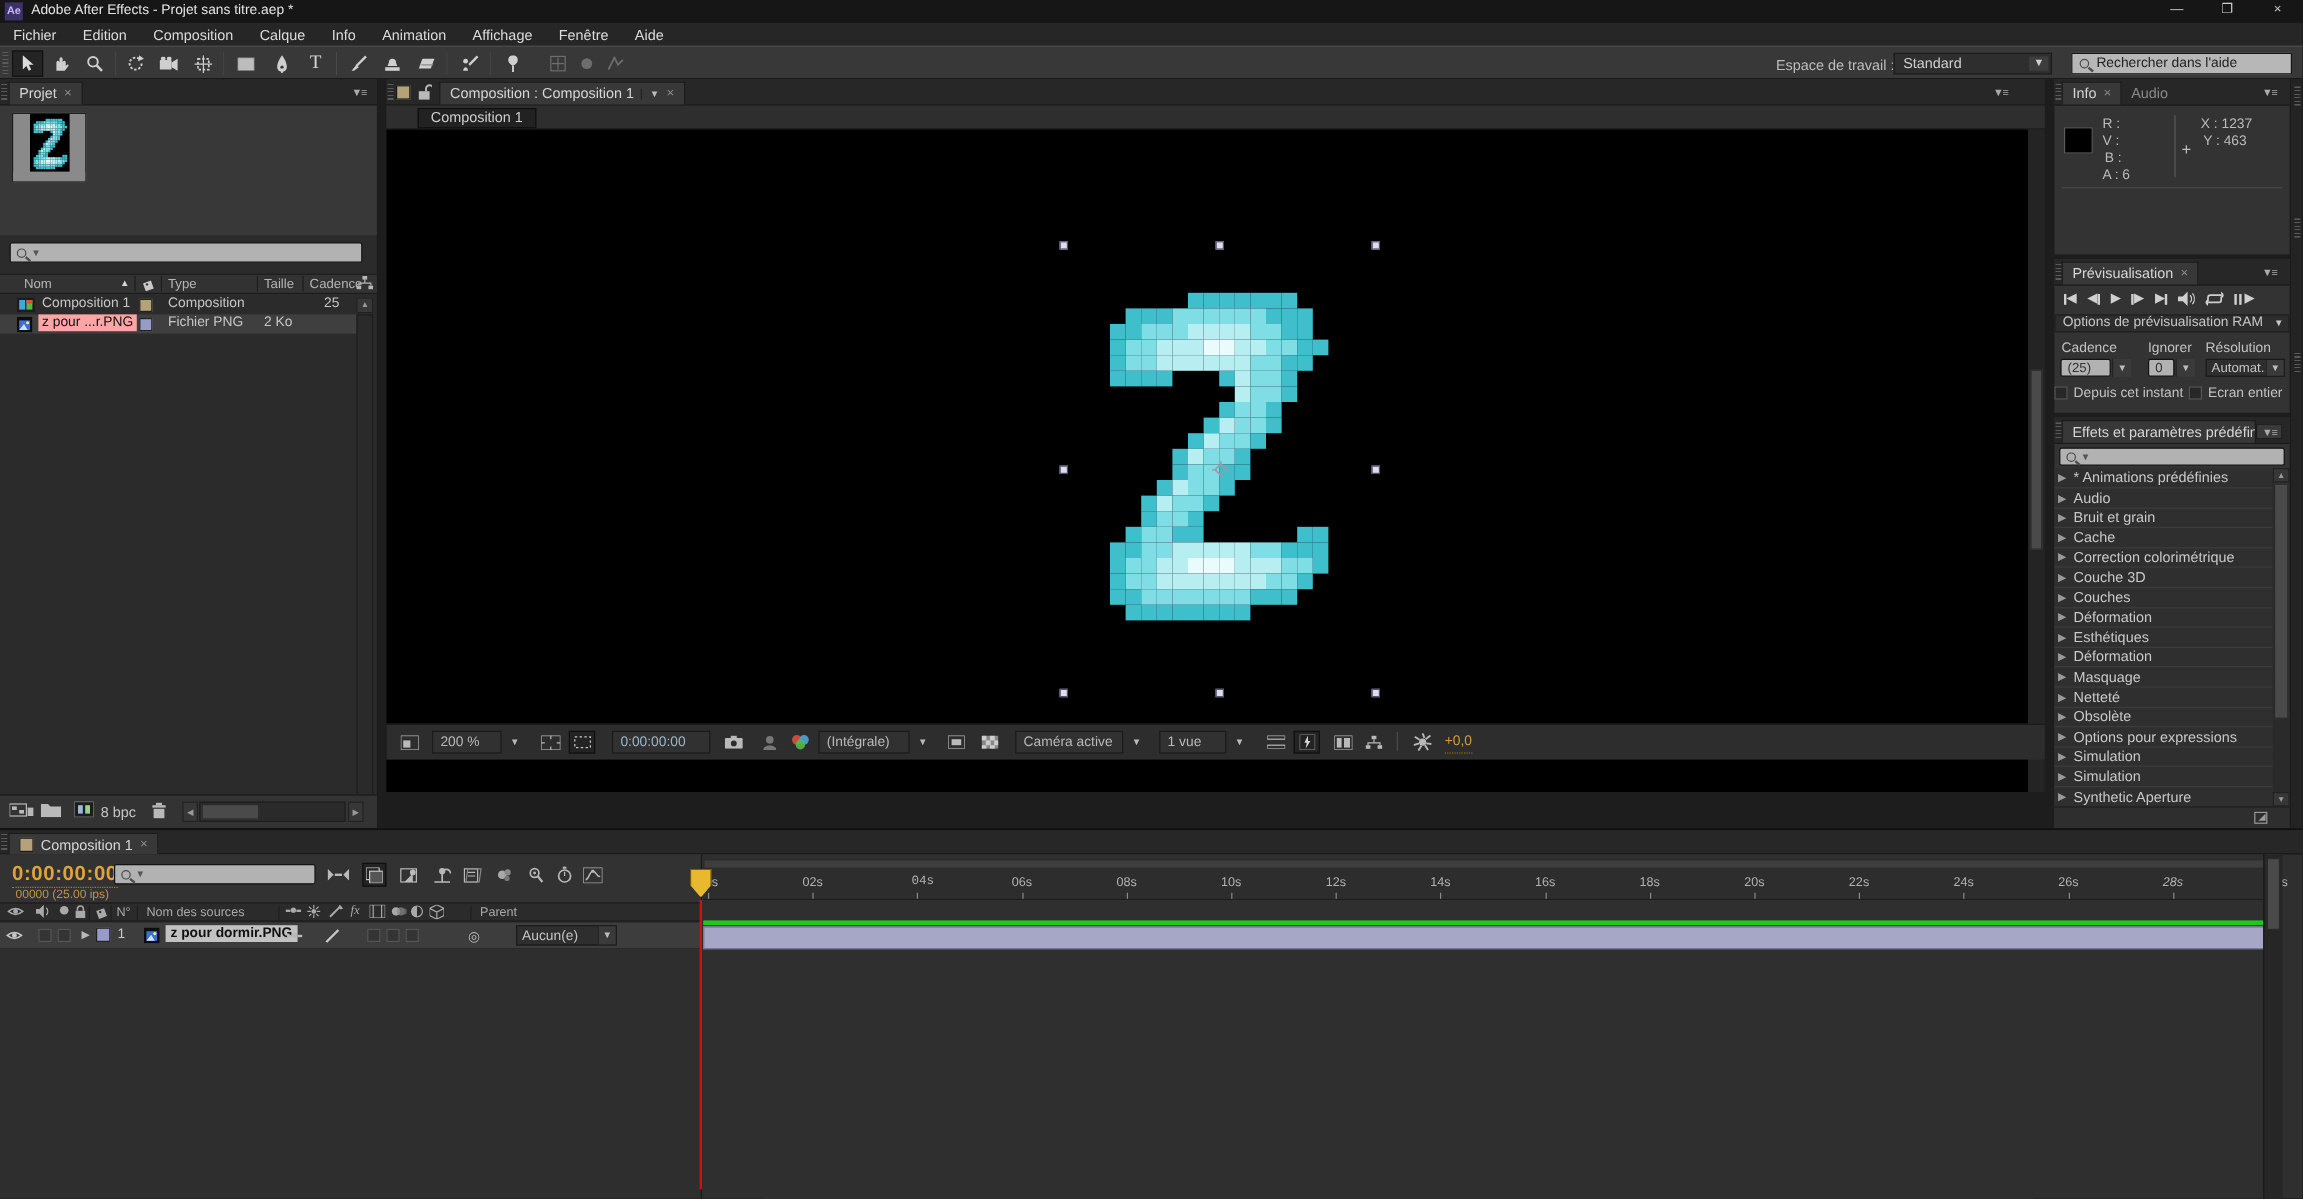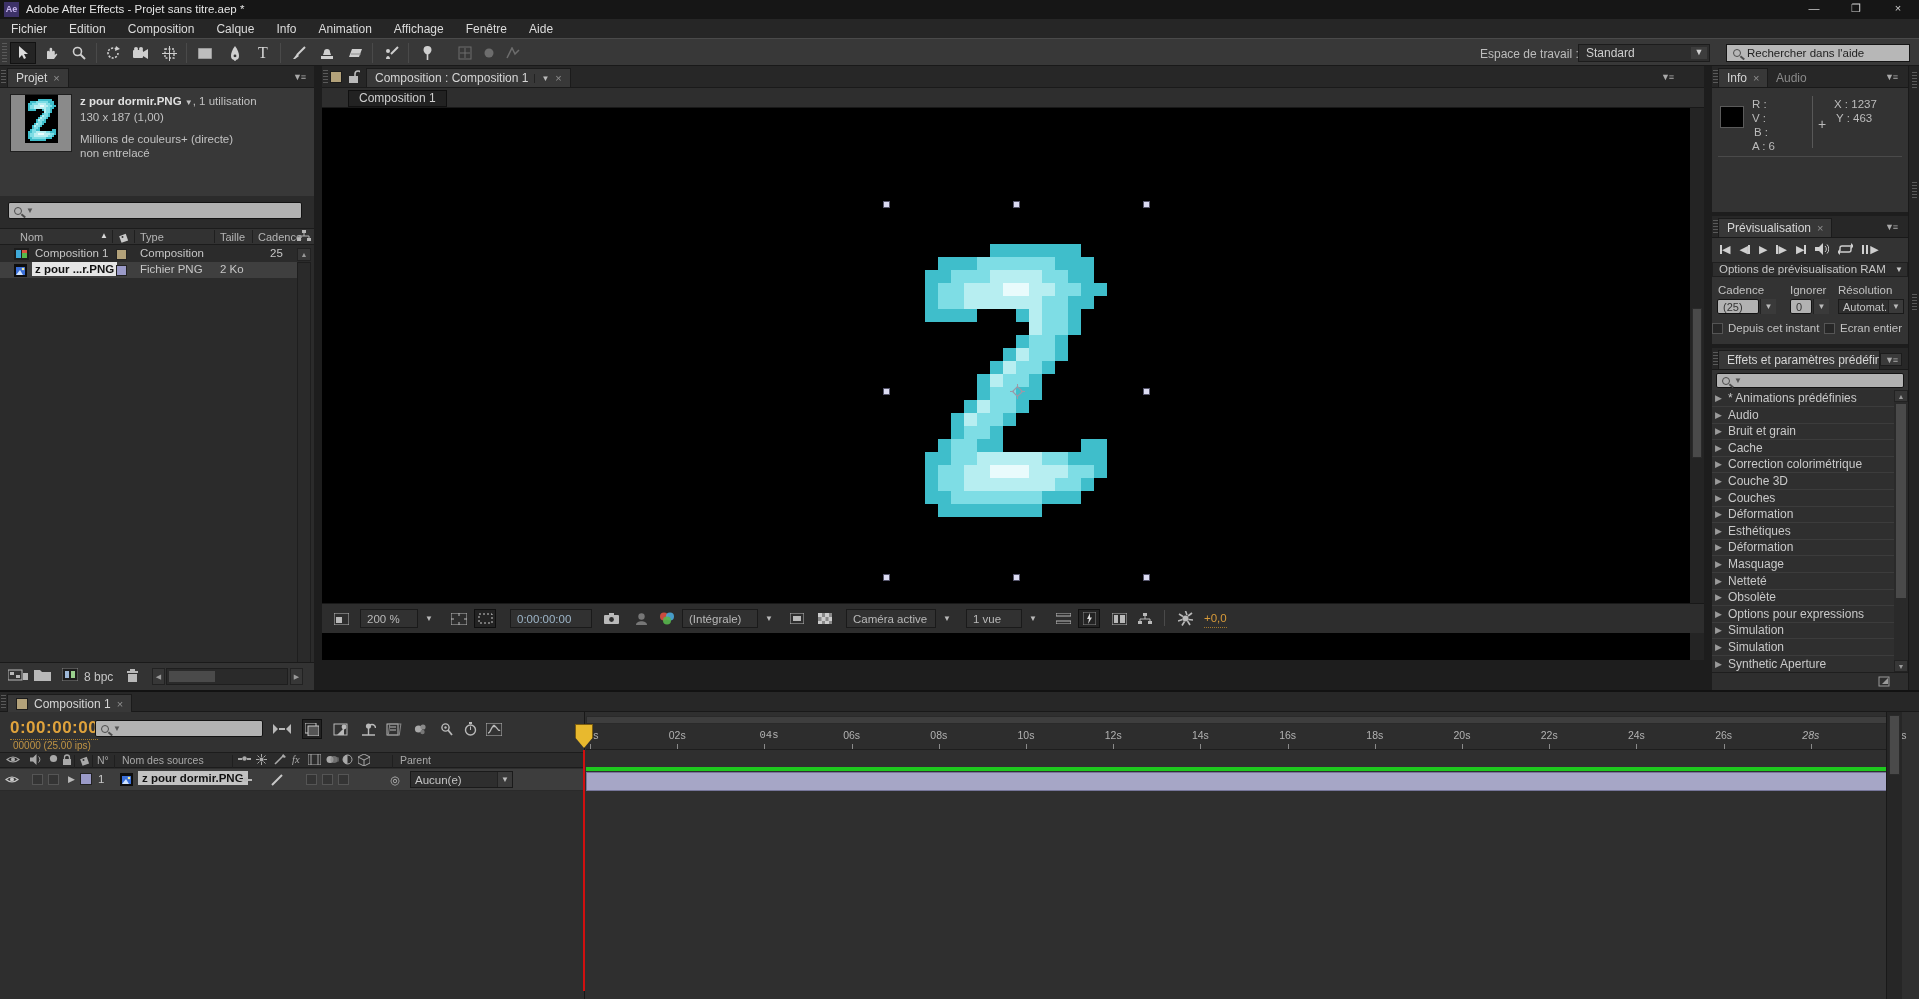--- a/index.html
+++ b/index.html
@@ -40,21 +40,21 @@
 #thumb{position:absolute;left:10px;top:6px;width:62px;height:58px;background:#8a8a8a;border:1px solid #1f1f1f}
 #thumb .blk{position:absolute;left:14px;top:0;width:33px;height:50px;background:#000;overflow:hidden}
 #proj-meta{position:absolute;left:80px;top:6px;line-height:14px;color:#c2c2c2}
 #proj-search{position:absolute;left:8px;top:136px;width:294px;height:17px}
 #proj-cols{position:absolute;left:0;top:162px;width:100%;height:17px;background:#323232;border-top:1px solid #1c1c1c;border-bottom:1px solid #1c1c1c;color:#b5b5b5;font-size:11px}
 #proj-cols span{position:absolute;top:2px}
 .colsep{position:absolute;top:1px;width:1px;height:13px;background:#1f1f1f}
 .prow{position:absolute;left:0;width:300px;height:16px;font-size:11.5px;color:#c6c6c6}
 .prow .swatch{position:absolute;left:116px;top:3px;width:11px;height:11px;border:1px solid #222}
 .namechip{position:absolute;left:32px;top:0;padding:1px 3px}
-.namechip.sel{background:#e5e5e5;color:#111;font-weight:bold}
+.namechip.sel{background:#fca5a5;color:#111;font-weight:normal}
 .prow.selrow{background:#3f3f3f}
 #proj-scroll{position:absolute;right:2px;top:162px;width:15px;height:476px}
 #proj-footer{position:absolute;left:0;bottom:0;width:100%;height:28px;background:#333;border-top:1px solid #1a1a1a}
 .fbtn{position:absolute;top:5px;color:#b9b9b9;display:flex;align-items:center;justify-content:center}
 .scrtrack{background:#2a2a2a;border:1px solid #1e1e1e}
 .scrthumb{background:#4a4a4a;border:1px solid #2a2a2a}
 .scrbtn{background:#373737;border:1px solid #222;color:#999;font-size:7px;display:flex;align-items:center;justify-content:center}
 
 #comp{position:absolute;left:322px;top:66px;width:1382px;height:567px;background:#2a2a2a}
 #comp-sub{position:absolute;left:0;top:22px;width:100%;height:20px;background:#2e2e2e;border-bottom:1px solid #181818}
@@ -437,26 +437,20 @@
             <div class="px" style="left: 6px; top: 40px; width: 2px; height: 2px; background: rgb(63, 190, 203); margin-left: 1px; margin-top: 4px;"></div>
             <div class="px" style="left: 8px; top: 40px; width: 2px; height: 2px; background: rgb(63, 190, 203); margin-left: 1px; margin-top: 4px;"></div>
             <div class="px" style="left: 10px; top: 40px; width: 2px; height: 2px; background: rgb(63, 190, 203); margin-left: 1px; margin-top: 4px;"></div>
             <div class="px" style="left: 12px; top: 40px; width: 2px; height: 2px; background: rgb(63, 190, 203); margin-left: 1px; margin-top: 4px;"></div>
             <div class="px" style="left: 14px; top: 40px; width: 2px; height: 2px; background: rgb(63, 190, 203); margin-left: 1px; margin-top: 4px;"></div>
             <div class="px" style="left: 16px; top: 40px; width: 2px; height: 2px; background: rgb(63, 190, 203); margin-left: 1px; margin-top: 4px;"></div>
             <div class="px" style="left: 18px; top: 40px; width: 2px; height: 2px; background: rgb(63, 190, 203); margin-left: 1px; margin-top: 4px;"></div>
           </div>
           <div style="position:absolute;left:0;bottom:0;width:100%;height:8px;background:#8a8a8a"></div>
         </div>
-      <div id="proj-meta">
-        <div><b style="color:#e0e0e0">z pour dormir.PNG</b> <span style="font-size:8px">▼</span><span>, 1 utilisation</span></div>
-        <div>130 x 187 (1,00)</div>
-        <div style="margin-top:8px">Millions de couleurs+ (directe)</div>
-        <div>non entrelacé</div>
-      </div>
     </div>
     <div id="proj-search" class="lightinput">
         <span class="mag"></span>
         <span class="sarr">▼</span>
       </div>
     <div id="proj-cols">
       <span style="left:20px">Nom</span>
       <span style="left:100px;font-size:8px;color:#d8d8d8">▲</span>
       <div class="colsep" style="left:112px"></div>
       <span style="left:118px">
@@ -1257,21 +1251,21 @@
           </span>
         <span class="swi" style="position:absolute;left:270px;top:4px">
             <svg width="14" height="12">
               <line x1="2" y1="11" x2="12" y2="1" stroke="#c9c9c9" stroke-width="2"></line>
             </svg>
           </span>
         <span class="box11" style="position:absolute;left:306px;top:5px"></span>
         <span class="box11" style="position:absolute;left:322px;top:5px"></span>
         <span class="box11" style="position:absolute;left:338px;top:5px"></span>
         <span style="position:absolute;left:390px;top:4px;color:#b9b9b9">◎</span>
-        <div class="ddbox" style="position:absolute;left:410px;top:2px;width:103px;height:17px">
+        <div class="ddbox" style="position:absolute;left:430px;top:2px;width:84px;height:17px">
             <span>Aucun(e)</span>
             <span class="ddarr" style="position:absolute;right:0;top:0;height:15px">▼</span>
           </div>
       </div>
     </div>
 
     <div id="tl-right">
       <div id="workarea"></div>
       <div id="ruler">
           <span class="rlabel" style="left: -12px;">00s</span>

